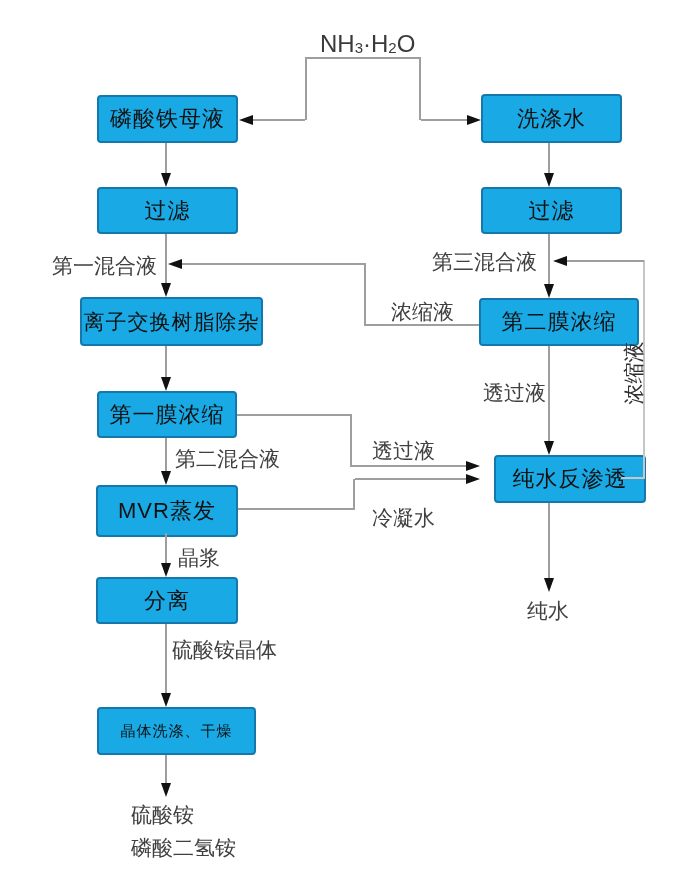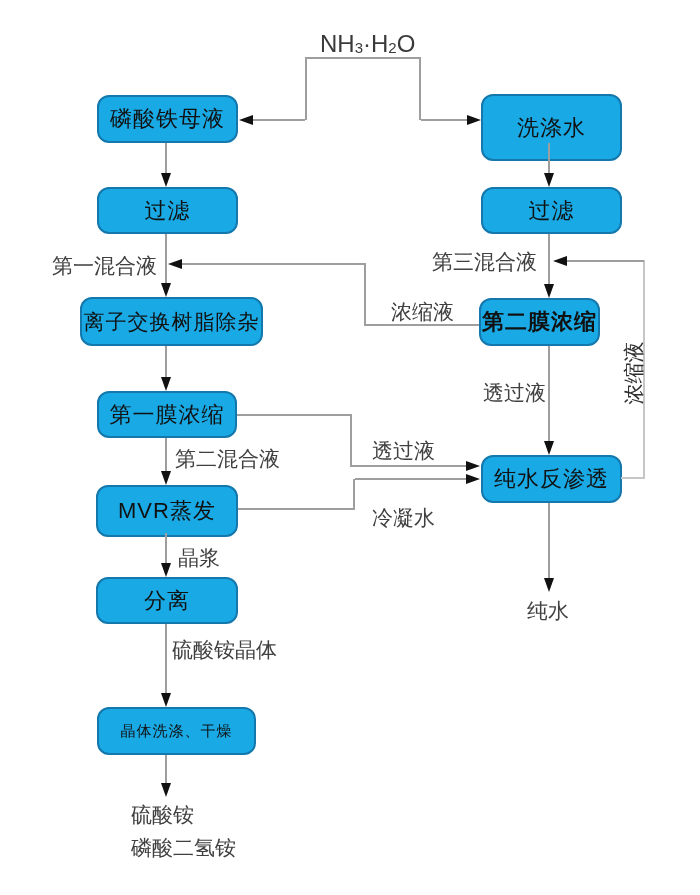--- a/index.html
+++ b/index.html
@@ -2,21 +2,21 @@
 <html><head>
 <meta charset="utf-8">
 <style>
   html,body{margin:0;padding:0;background:#ffffff;}
   #canvas{
     position:relative;width:700px;height:895px;background:#ffffff;overflow:hidden;
     font-family:"Liberation Sans","DejaVu Sans",sans-serif;
   }
   .box{
     position:absolute;box-sizing:border-box;
-    background:#19A9E5;border:2px solid #1478AC;border-radius:12px;
+    background:#19A9E5;border:2px solid #1478AC;border-radius:4px;
     display:flex;align-items:center;justify-content:center;
     font-size:22px;color:#111;white-space:nowrap;letter-spacing:1px;
   }
   .lbl{
     position:absolute;font-size:21px;color:#404040;white-space:nowrap;line-height:22px;
   }
   .hl{position:absolute;height:2px;background:#9E9E9E;}
   .vl{position:absolute;width:2px;background:#9E9E9E;}
   .light{background:#C6C6C6;}
   .ar-d{position:absolute;width:0;height:0;border-left:5px solid transparent;border-right:5px solid transparent;border-top:14px solid #111;}
@@ -48,30 +48,30 @@
     </div>
   <div class="box" style="left:96px;top:485px;width:142px;height:52px;">
       <span>MVR蒸发</span>
     </div>
   <div class="box" style="left:96px;top:577px;width:142px;height:47px;">
       <span>分离</span>
     </div>
   <div class="box" style="left:97px;top:707px;width:159px;height:48px;font-size:15px;">
       <span>晶体洗涤、干燥</span>
     </div>
-  <div class="box" style="left:481px;top:94px;width:141px;height:67px;">
+  <div class="box" style="left:481px;top:94px;width:141px;height:49px;">
       <span>洗涤水</span>
     </div>
   <div class="box" style="left:481px;top:187px;width:141px;height:47px;">
       <span>过滤</span>
     </div>
-  <div class="box" style="left:479px;top:298px;width:121px;height:48px;font-weight:bold;">
+  <div class="box" style="left:479px;top:298px;width:160px;height:48px;">
       <span>第二膜浓缩</span>
     </div>
-  <div class="box" style="left:481px;top:455px;width:141px;height:48px;">
+  <div class="box" style="left:494px;top:455px;width:152px;height:48px;">
       <span>纯水反渗透</span>
     </div>
 
   <div class="nh3" style="left:320px;top:30px;width:86px;"><span>NH</span><sub>3</sub><span>·H</span><sub>2</sub><span>O</span></div>
   <div class="hl" style="left:305px;top:57px;width:116px;"></div>
   <div class="vl" style="left:305px;top:57px;height:63px;"></div>
   <div class="vl" style="left:419px;top:57px;height:63px;"></div>
   <div class="hl" style="left:252px;top:119px;width:53px;"></div>
   <div class="ar-l" style="left:239px;top:115px;"></div>
   <div class="hl" style="left:421px;top:119px;width:47px;"></div>

